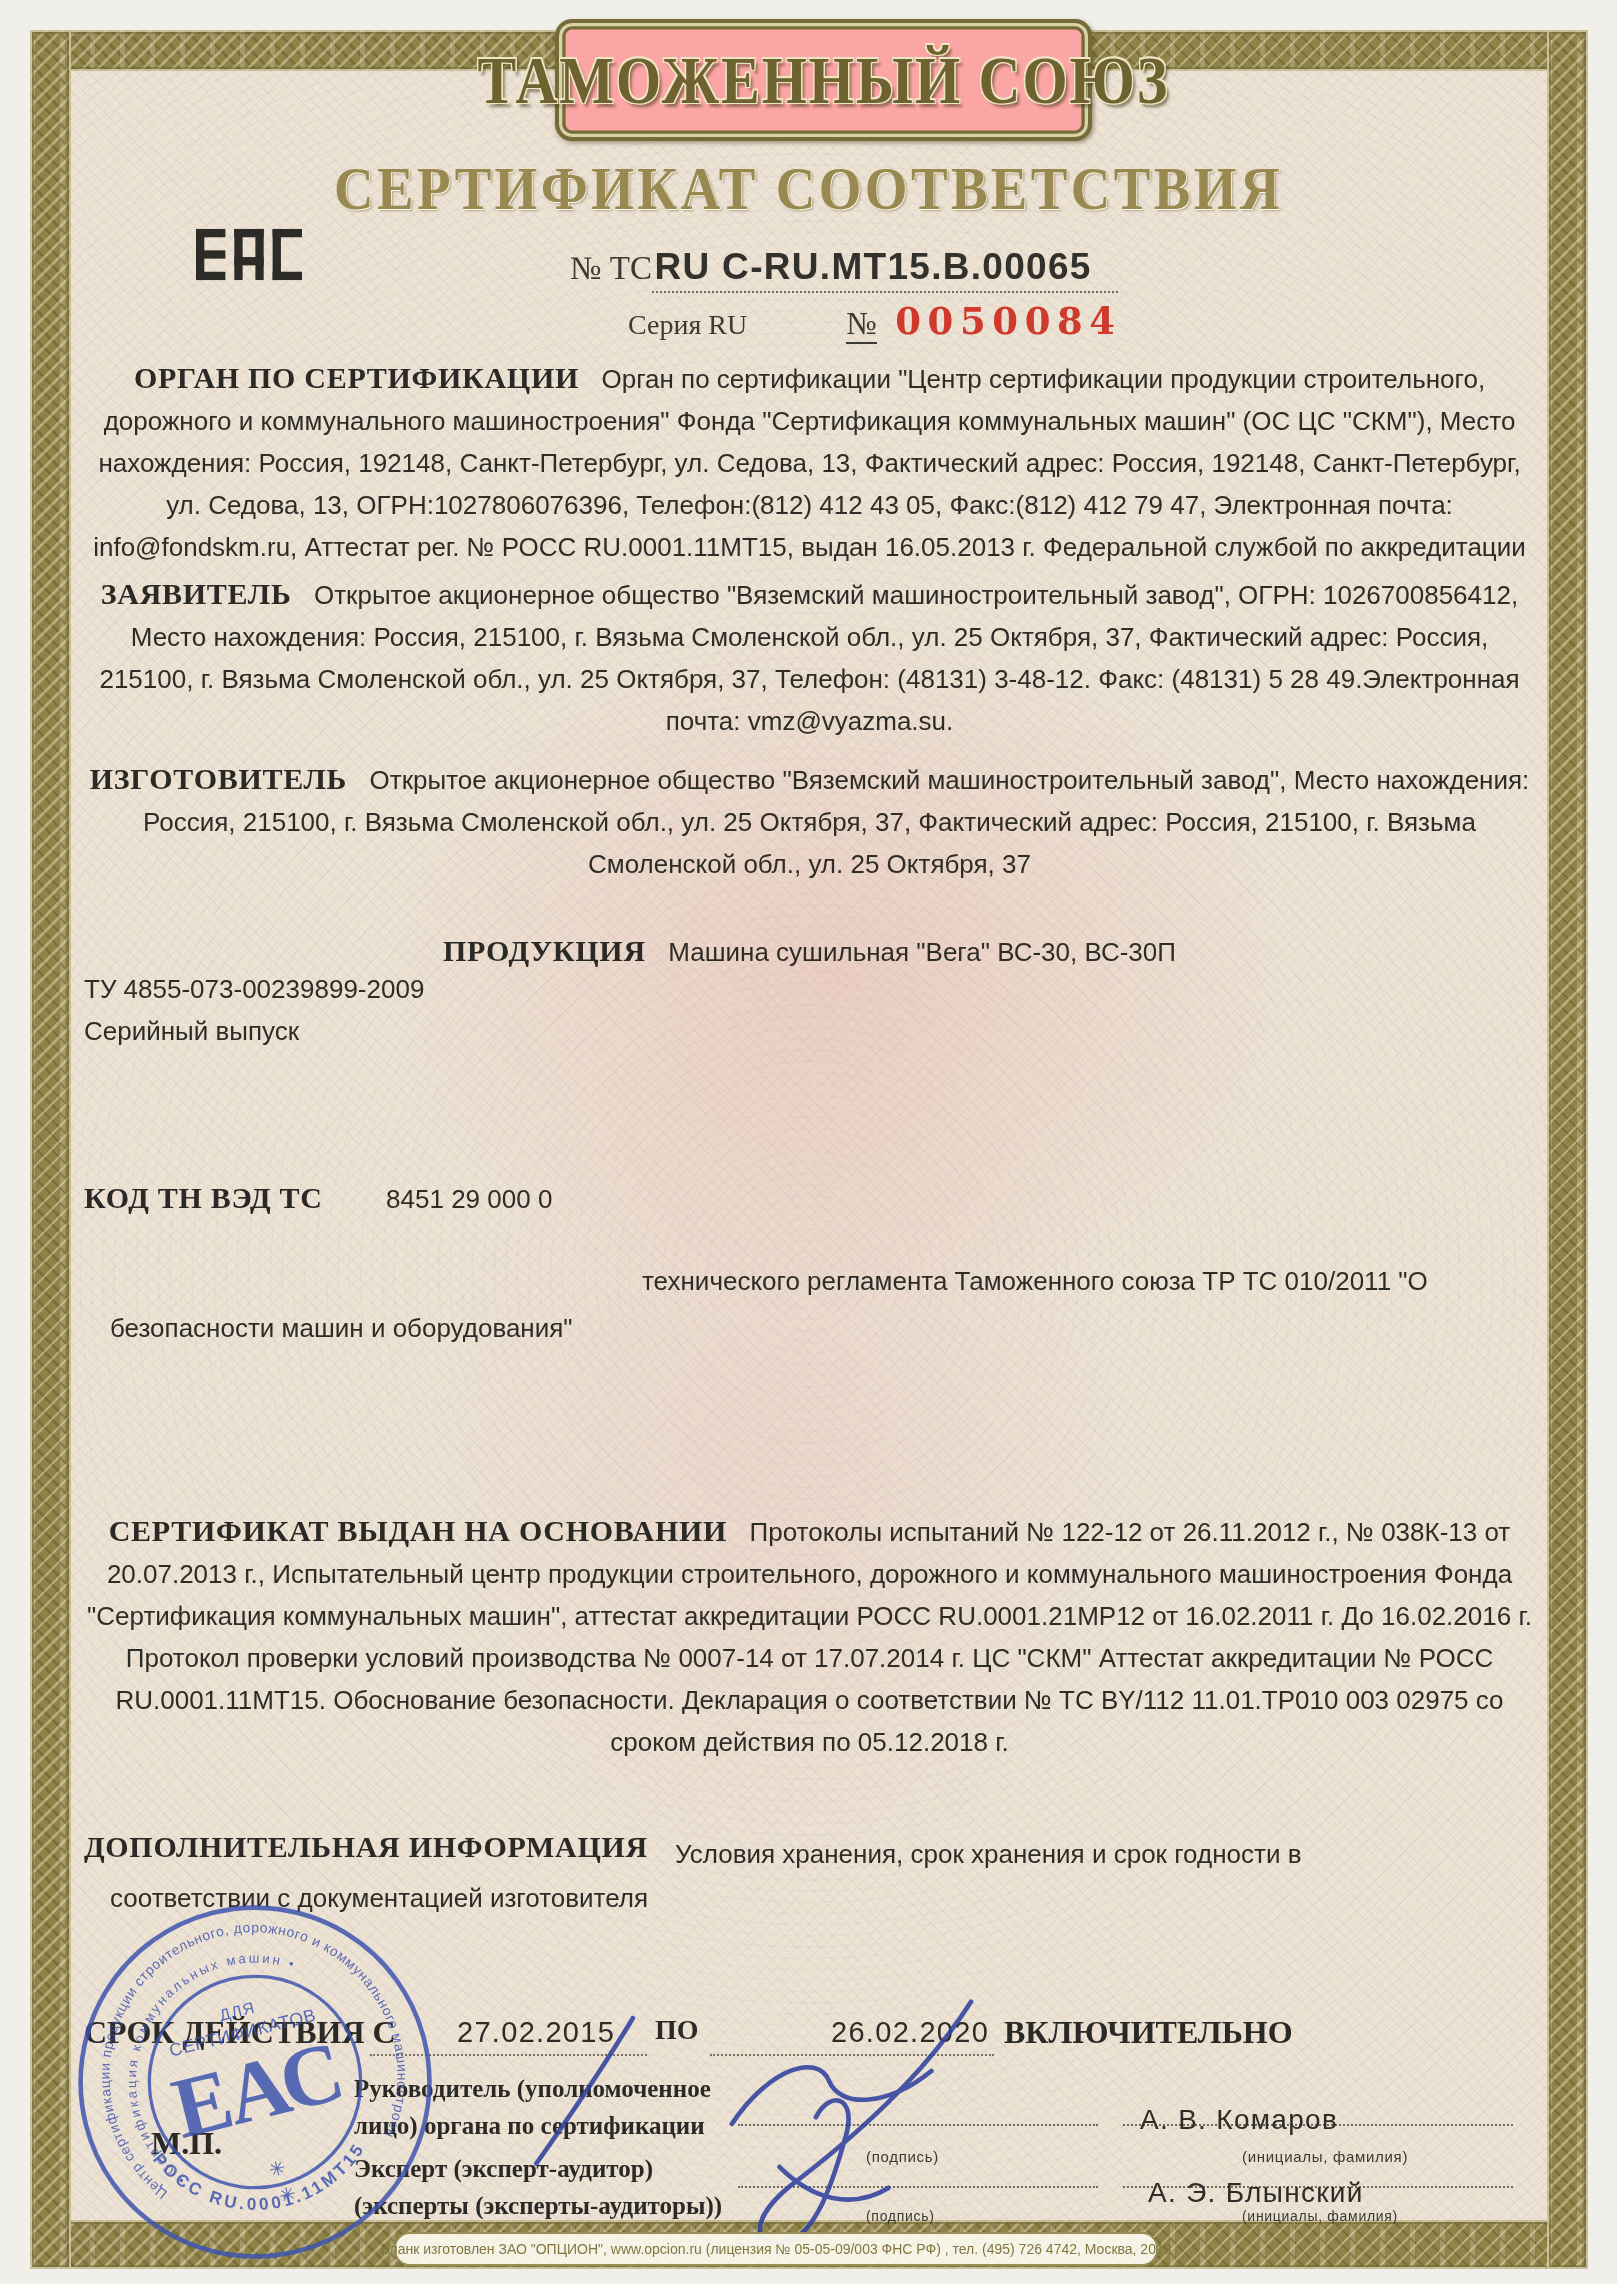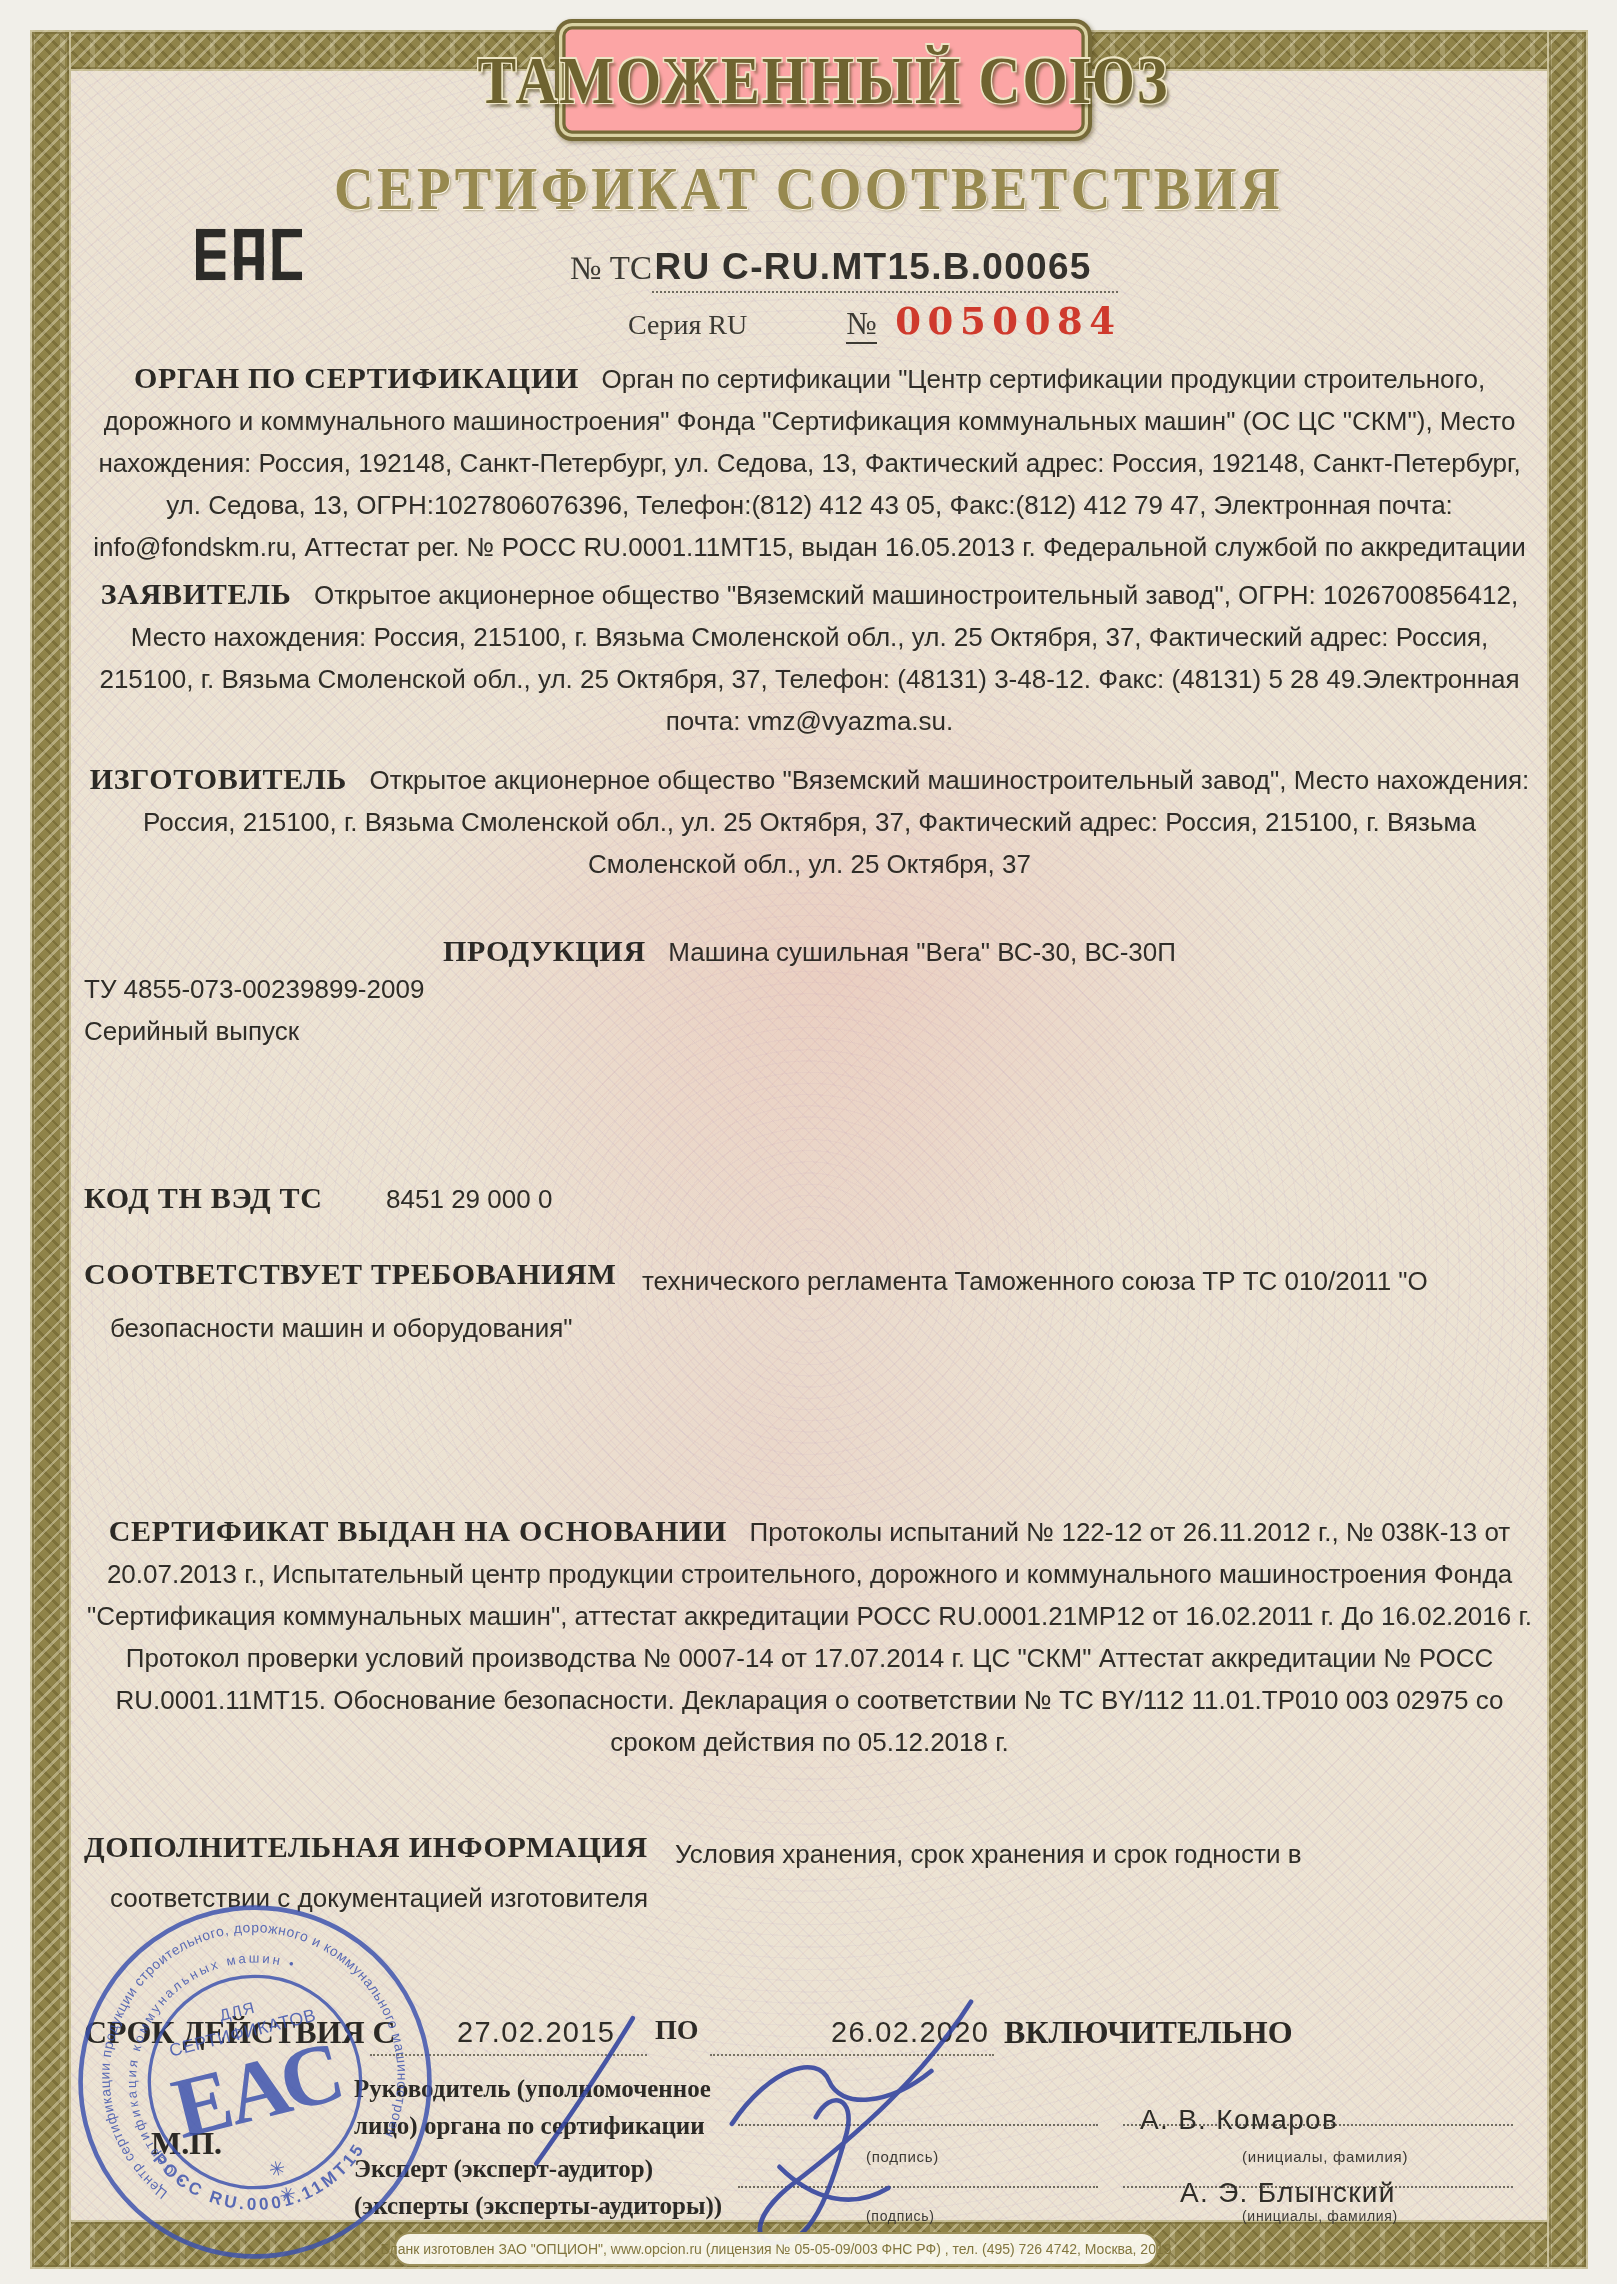--- a/index.html
+++ b/index.html
@@ -131,21 +131,20 @@
   <p class="blk" style="top:930px">
     <span class="h">ПРОДУКЦИЯ</span><span>Машина сушильная "Вега" ВС-30, ВС-30П</span>
   </p>
   <p class="abs sans" style="left:84px;top:974px">ТУ 4855-073-00239899-2009</p>
   <p class="abs sans" style="left:84px;top:1016px">Серийный выпуск</p>
 
   <p class="abs" style="left:84px;top:1181px">
     <span class="h">КОД ТН ВЭД ТС</span><span class="sans" style="margin-left:41px">8451 29 000 0</span>
   </p>
 
-  <p class="abs h" style="left:84px;top:1257px">СООТВЕТСТВУЕТ ТРЕБОВАНИЯМ</p>
   <p class="abs sans" style="left:642px;top:1266px">технического регламента Таможенного союза ТР ТС 010/2011 "О</p>
   <p class="abs sans" style="left:110px;top:1313px">безопасности машин и оборудования"</p>
 
   <p class="blk" style="top:1510px">
     <span class="h">СЕРТИФИКАТ ВЫДАН НА ОСНОВАНИИ</span><span>Протоколы испытаний № 122-12 от 26.11.2012 г., № 038К-13 от 20.07.2013 г., Испытательный центр продукции строительного, дорожного и коммунального машиностроения Фонда "Сертификация коммунальных машин", аттестат аккредитации РОСС RU.0001.21МР12 от 16.02.2011 г. До 16.02.2016 г. Протокол проверки условий производства № 0007-14 от 17.07.2014 г. ЦС "СКМ" Аттестат аккредитации № РОСС RU.0001.11МТ15. Обоснование безопасности. Декларация о соответствии № ТС BY/112 11.01.ТР010 003 02975 со сроком действия по 05.12.2018 г.</span>
   </p>
 
   <p class="abs h" style="left:84px;top:1830px">ДОПОЛНИТЕЛЬНАЯ ИНФОРМАЦИЯ</p>
   <p class="abs sans" style="left:675px;top:1839px">Условия хранения, срок хранения и срок годности в</p>
   <p class="abs sans" style="left:110px;top:1883px">соответствии с документацией изготовителя</p>
@@ -163,21 +162,21 @@
   <div class="sigline" style="left:738px;top:2091px;width:360px;height:33px"></div>
   <p class="cap" style="left:866px;top:2133px">(подпись)</p>
   <p class="name" style="left:1140px;top:2076px">А. В. Комаров</p>
   <div class="sigline" style="left:1123px;top:2091px;width:390px;height:33px"></div>
   <p class="cap" style="left:1242px;top:2133px">(инициалы, фамилия)</p>
 
   <p class="abs serifb" style="left:354px;top:2155px;font-size:25px">Эксперт (эксперт-аудитор)</p>
   <p class="abs serifb" style="left:354px;top:2192px;font-size:25px">(эксперты (эксперты-аудиторы))</p>
   <div class="sigline" style="left:738px;top:2153px;width:360px;height:33px"></div>
   <p class="cap" style="left:866px;top:2194px;font-size:14px">(подпись)</p>
-  <p class="name" style="left:1180px;top:2149px">А. Э. Блынский</p>
+  <p class="name" style="left:1148px;top:2149px">А. Э. Блынский</p>
   <div class="sigline" style="left:1123px;top:2153px;width:390px;height:33px"></div>
   <p class="cap" style="left:1242px;top:2194px;font-size:14px">(инициалы, фамилия)</p>
 
   <p class="mp">М.П.</p>
 
   <div class="stamp">
     <svg width="362" height="362" viewBox="0 0 548 548">
       <defs>
         <path id="arcOuter" d="M 106,404 A 218,218 0 1 1 442,404" fill="none"></path>
         <path id="arcMiddle" d="M 137,390 A 180,180 0 1 1 411,390" fill="none"></path>

